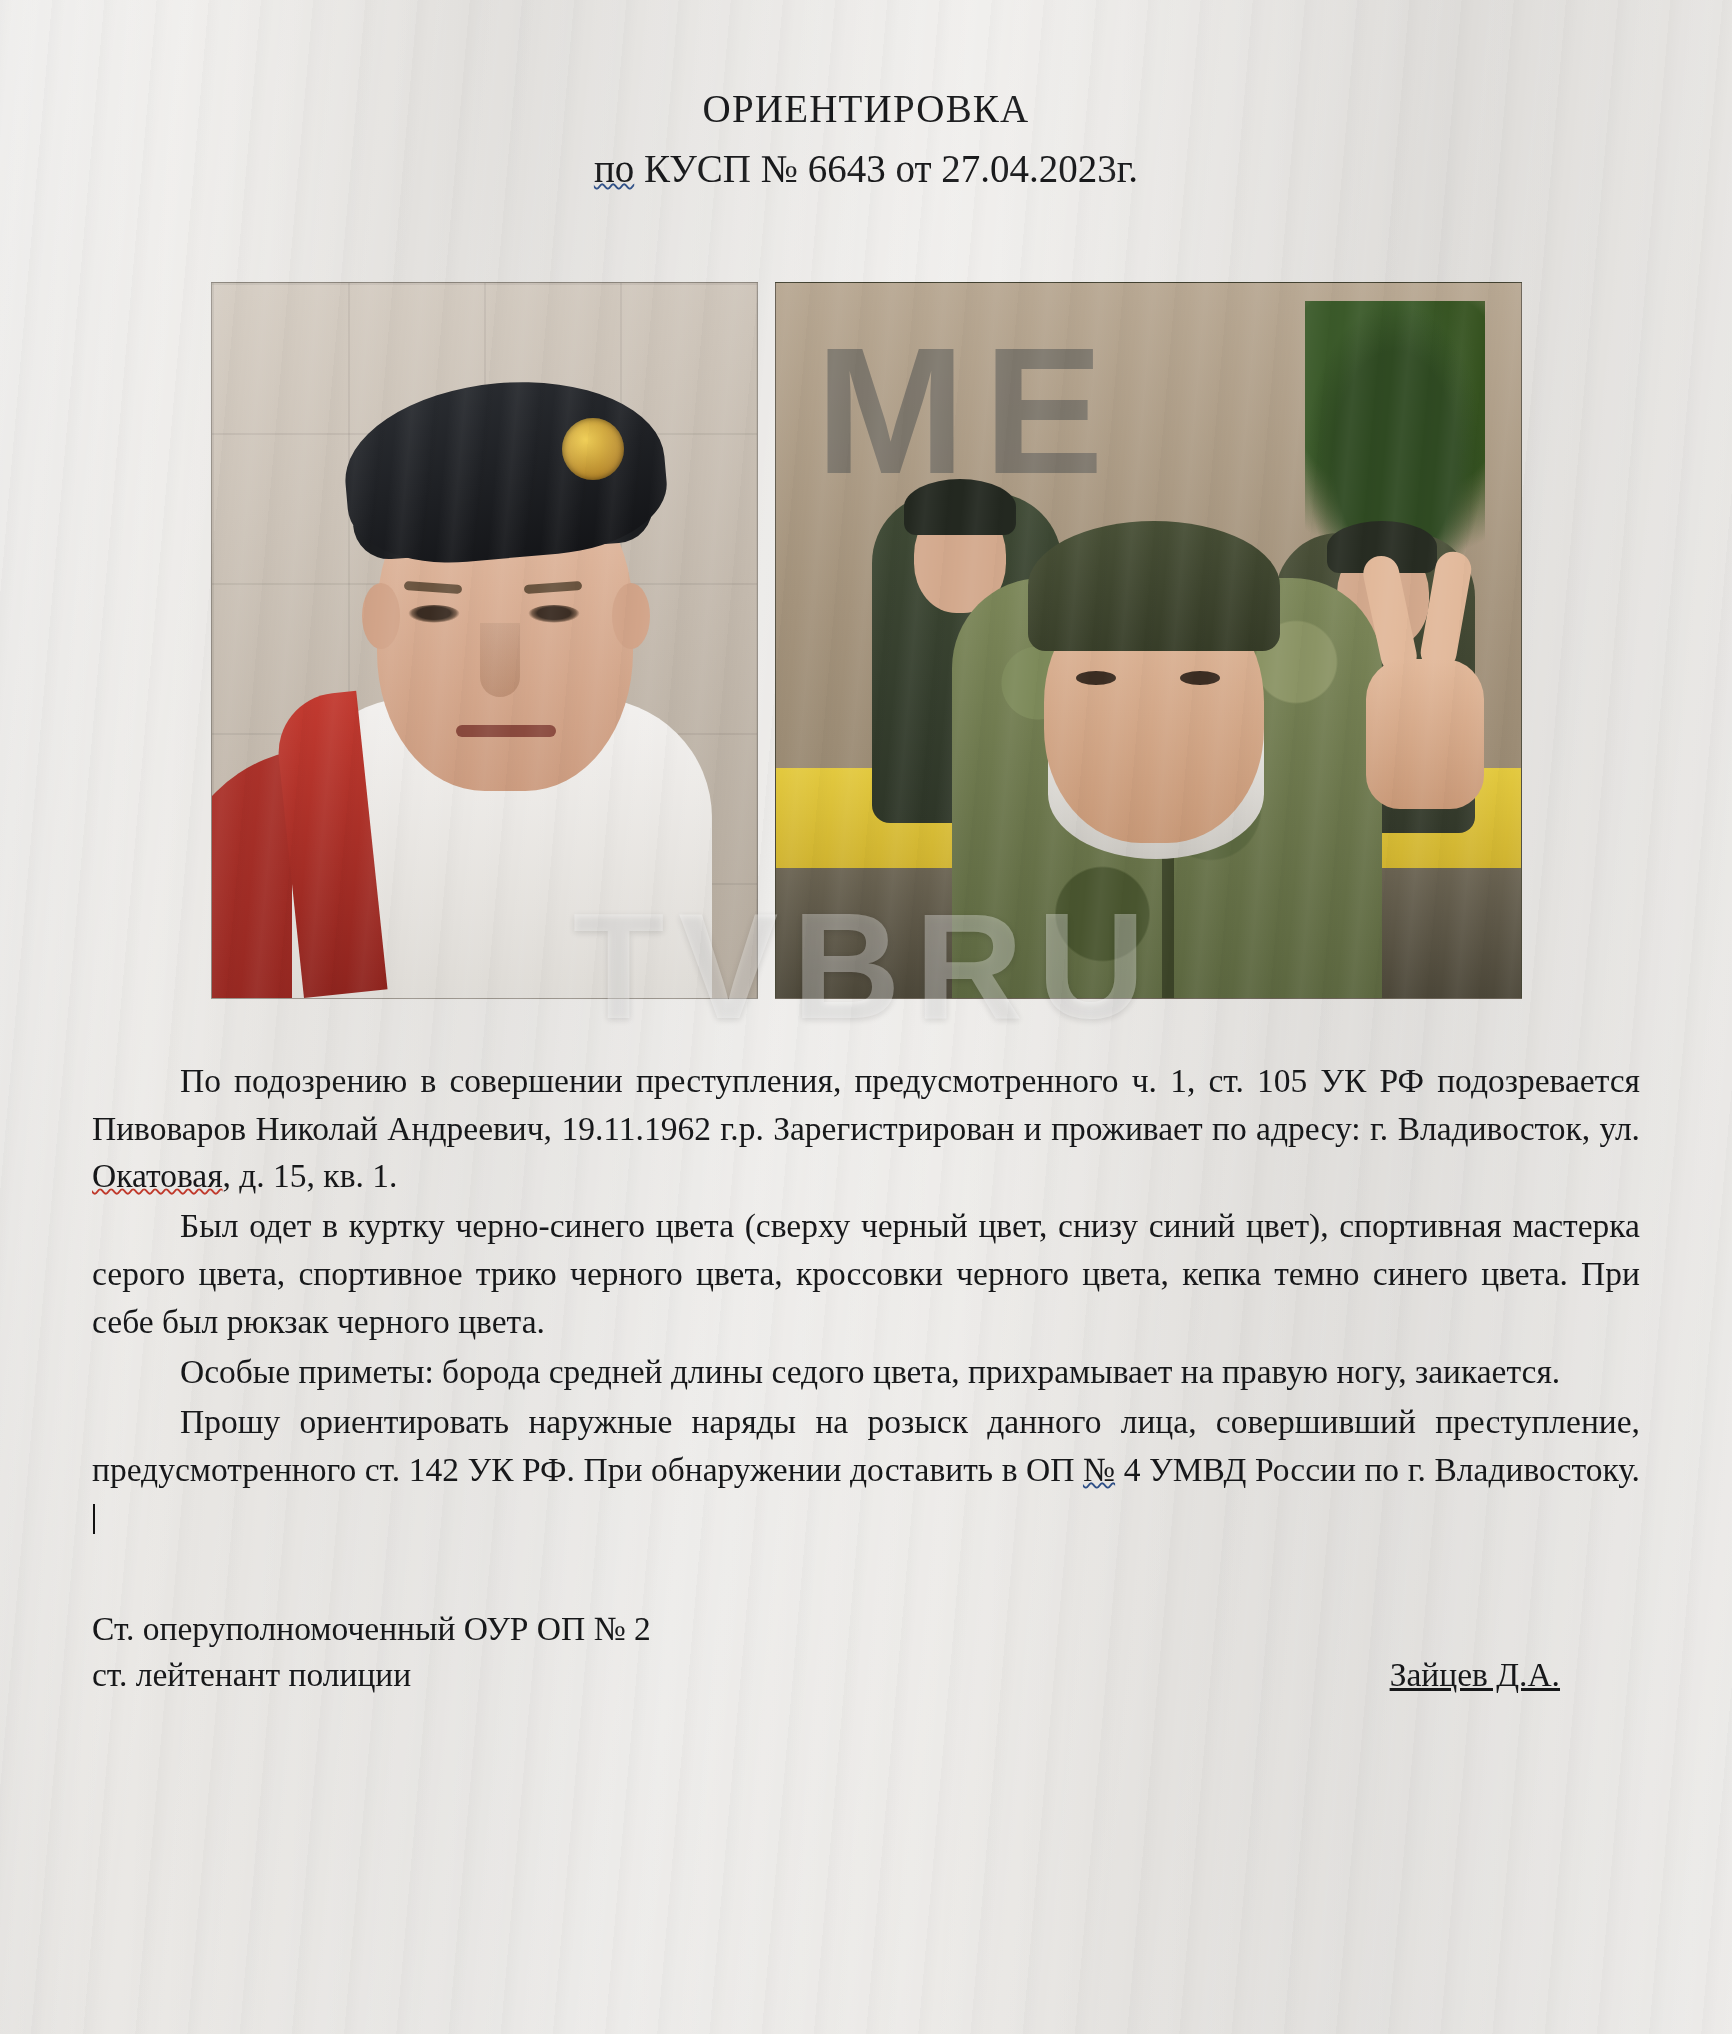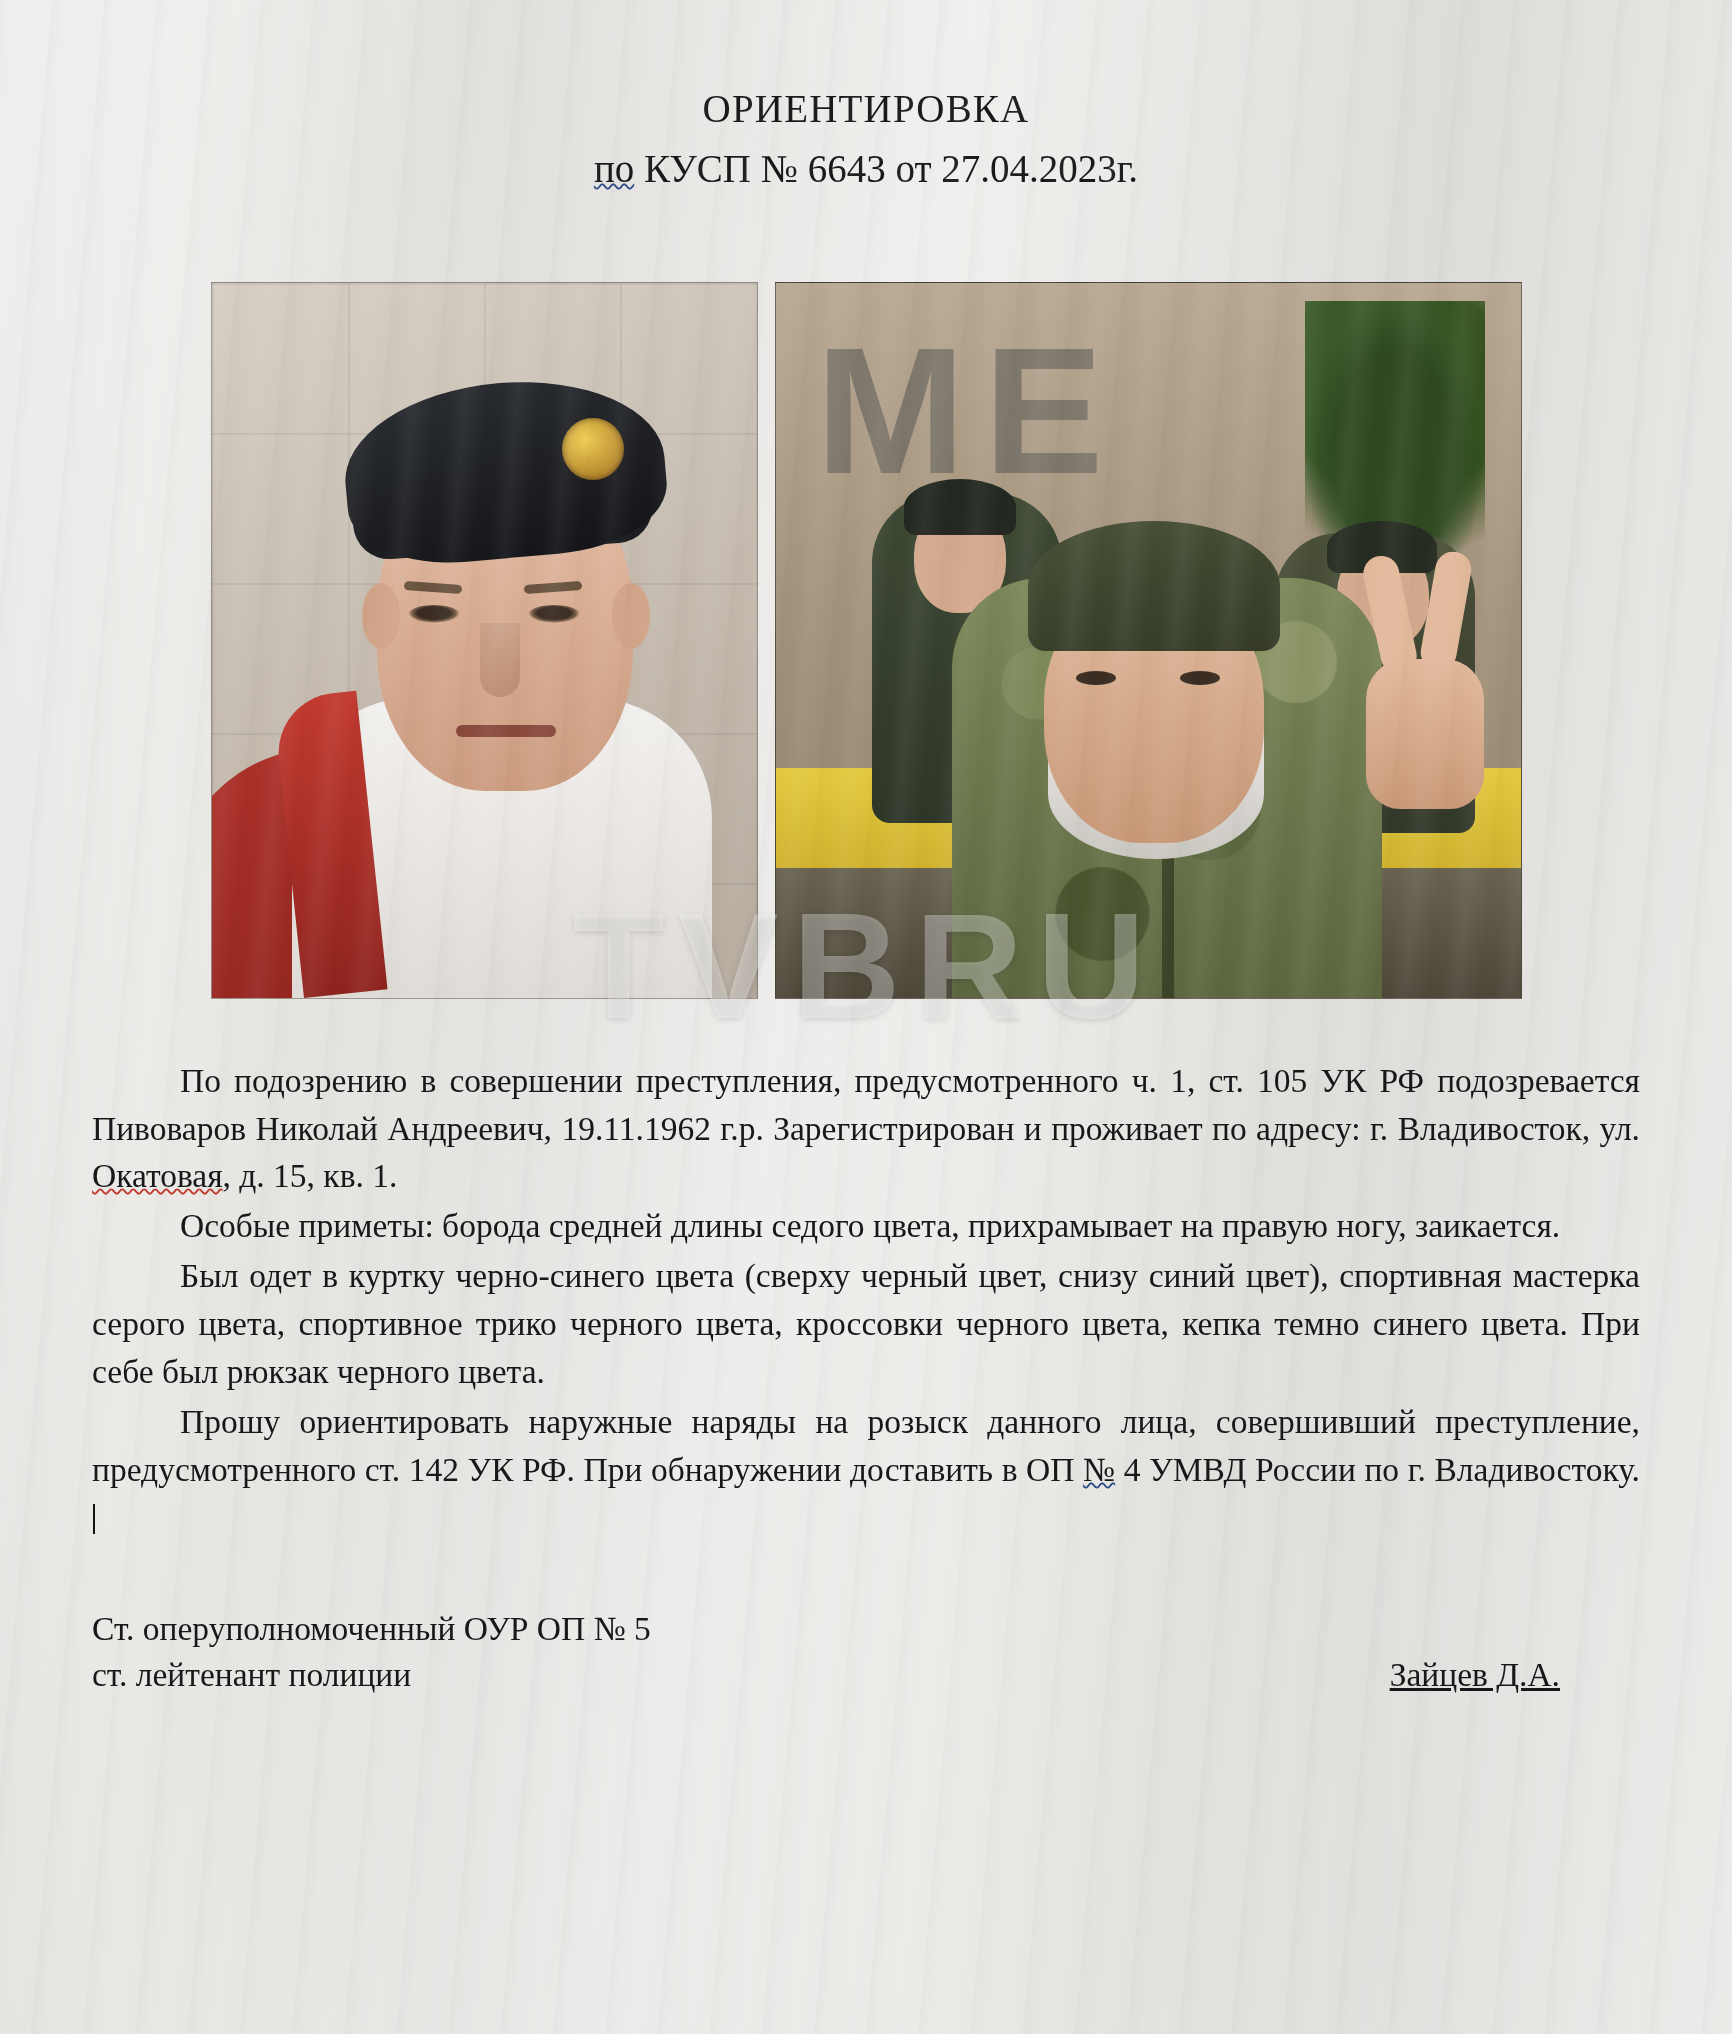--- a/index.html
+++ b/index.html
@@ -374,26 +374,26 @@
       <div class="r-finger1"></div>
       <div class="r-finger2"></div>
       <div class="r-hand"></div>
     </div>
   </div>
 
   <div class="watermark">TVBRU</div>
 
   <div class="body-text">
     <p><span>По подозрению в совершении преступления, предусмотренного ч. 1, ст. 105 УК РФ подозревается Пивоваров Николай Андреевич, 19.11.1962 г.р. Зарегистрирован и проживает по адресу: г. Владивосток, ул. </span><span class="squiggle">Окатовая</span><span>, д. 15, кв. 1.</span></p>
+    <p>Был одет в куртку черно-синего цвета (сверху черный цвет, снизу синий цвет), спортивная мастерка серого цвета, спортивное трико черного цвета, кроссовки черного цвета, кепка темно синего цвета. При себе был рюкзак черного цвета.</p>
     <p>Особые приметы: борода средней длины седого цвета, прихрамывает на правую ногу, заикается.</p>
-    <p>Был одет в куртку черно-синего цвета (сверху черный цвет, снизу синий цвет), спортивная мастерка серого цвета, спортивное трико черного цвета, кроссовки черного цвета, кепка темно синего цвета. При себе был рюкзак черного цвета.</p>
     <p><span>Прошу ориентировать наружные наряды на розыск данного лица, совершивший преступление, предусмотренного ст. 142 УК РФ. При обнаружении доставить в ОП </span><span class="squiggle-blue">№</span><span> 4 УМВД России по г. Владивостоку.</span><span class="caret"></span></p>
   </div>
 
   <div class="signature">
-    <div>Ст. оперуполномоченный ОУР ОП № 5</div>
+    <div>Ст. оперуполномоченный ОУР ОП № 2</div>
     <div class="sig-row">
       <div>ст. лейтенант полиции</div>
       <div class="sig-name">Зайцев Д.А.</div>
     </div>
   </div>
 
 </div>
 
 </body></html>

